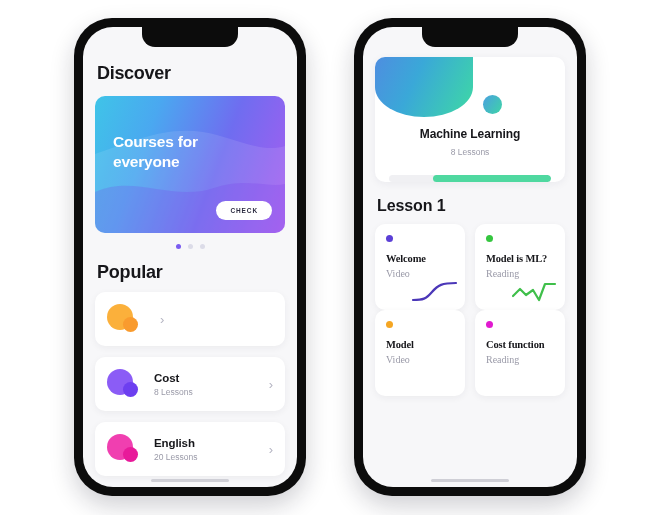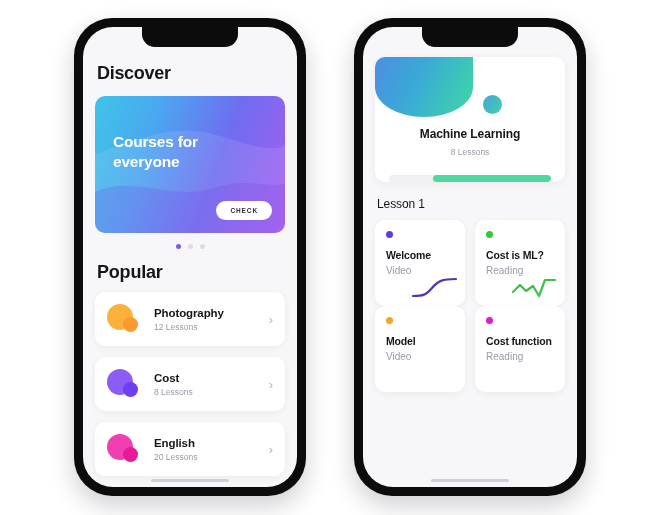--- a/index.html
+++ b/index.html
@@ -195,24 +195,24 @@
   .progress-track {
     margin: 18px 14px 0 14px; height: 7px; border-radius: 4px;
     background: #f0f0f3; overflow: hidden; position: relative;
   }
   .progress-fill {
     position: absolute; right: 0; top: 0; height: 100%;
     border-radius: 4px; background: #4fd8a0;
   }
 
   .lesson-label {
-    font-size: 12px; font-weight: 400; color: #16161a;
+    font-size: 16px; font-weight: 700; color: #16161a;
     letter-spacing: -0.1px; padding: 15px 2px 9px 2px;
   }
-  .lesson-grid { display: flex; gap: 10px; }
+  .lesson-grid { display: flex; gap: 10px; font-family: Liberation Serif, serif; }
   .lesson-card {
     position: relative;
     flex: 1 1 0; min-width: 0;
     background: #ffffff; border-radius: 10px;
     padding: 11px 11px 0 11px;
     height: 86px; overflow: hidden;
     box-shadow: 0 2px 7px rgba(30,30,60,0.055);
   }
   .lc-dot { width: 7px; height: 7px; border-radius: 50%; margin-bottom: 11px; }
   .lc-title {
@@ -256,24 +256,20 @@
 
         <div class="section-title">Popular</div>
 
         <div>
 
           <div class="course-row">
             <div class="blob">
               <div class="b1" style="background:#fbb03b"></div>
               <div class="b2" style="background:#f99b2e"></div>
             </div>
-            <div class="course-text">
-              <div class="course-name">Photography</div>
-              <div class="course-sub">12 Lessons</div>
-            </div>
             <div class="chev">›</div>
           </div>
 
           <div class="course-row">
             <div class="blob">
               <div class="b1" style="background:#8b5cf6"></div>
               <div class="b2" style="background:#6d3ff0"></div>
             </div>
             <div class="course-text">
               <div class="course-name">Cost</div>
@@ -326,21 +322,21 @@
             <div class="lc-dot" style="background:#5b3fd6"></div>
             <div class="lc-title">Welcome</div>
             <div class="lc-type">Video</div>
             <svg class="lc-graphic" viewBox="0 0 48 26">
               <path d="M2 21 C 12 21, 15 20, 21 13 C 27 6, 31 4, 45 4" fill="none" stroke="#4b37b8" stroke-width="2.2" stroke-linecap="round"></path>
             </svg>
           </div>
 
           <div class="lesson-card">
             <div class="lc-dot" style="background:#35c63f"></div>
-            <div class="lc-title">Cost is ML?</div>
+            <div class="lc-title">Model is ML?</div>
             <div class="lc-type">Reading</div>
             <svg class="lc-graphic" viewBox="0 0 48 26">
               <path d="M2 17 L 9 10 L 15 16 L 22 11 L 28 21 L 34 5 L 44 5" fill="none" stroke="#3fbf4a" stroke-width="2.2" stroke-linecap="round" stroke-linejoin="round"></path>
             </svg>
           </div>
 
         </div>
 
         <div class="lesson-grid">
 

